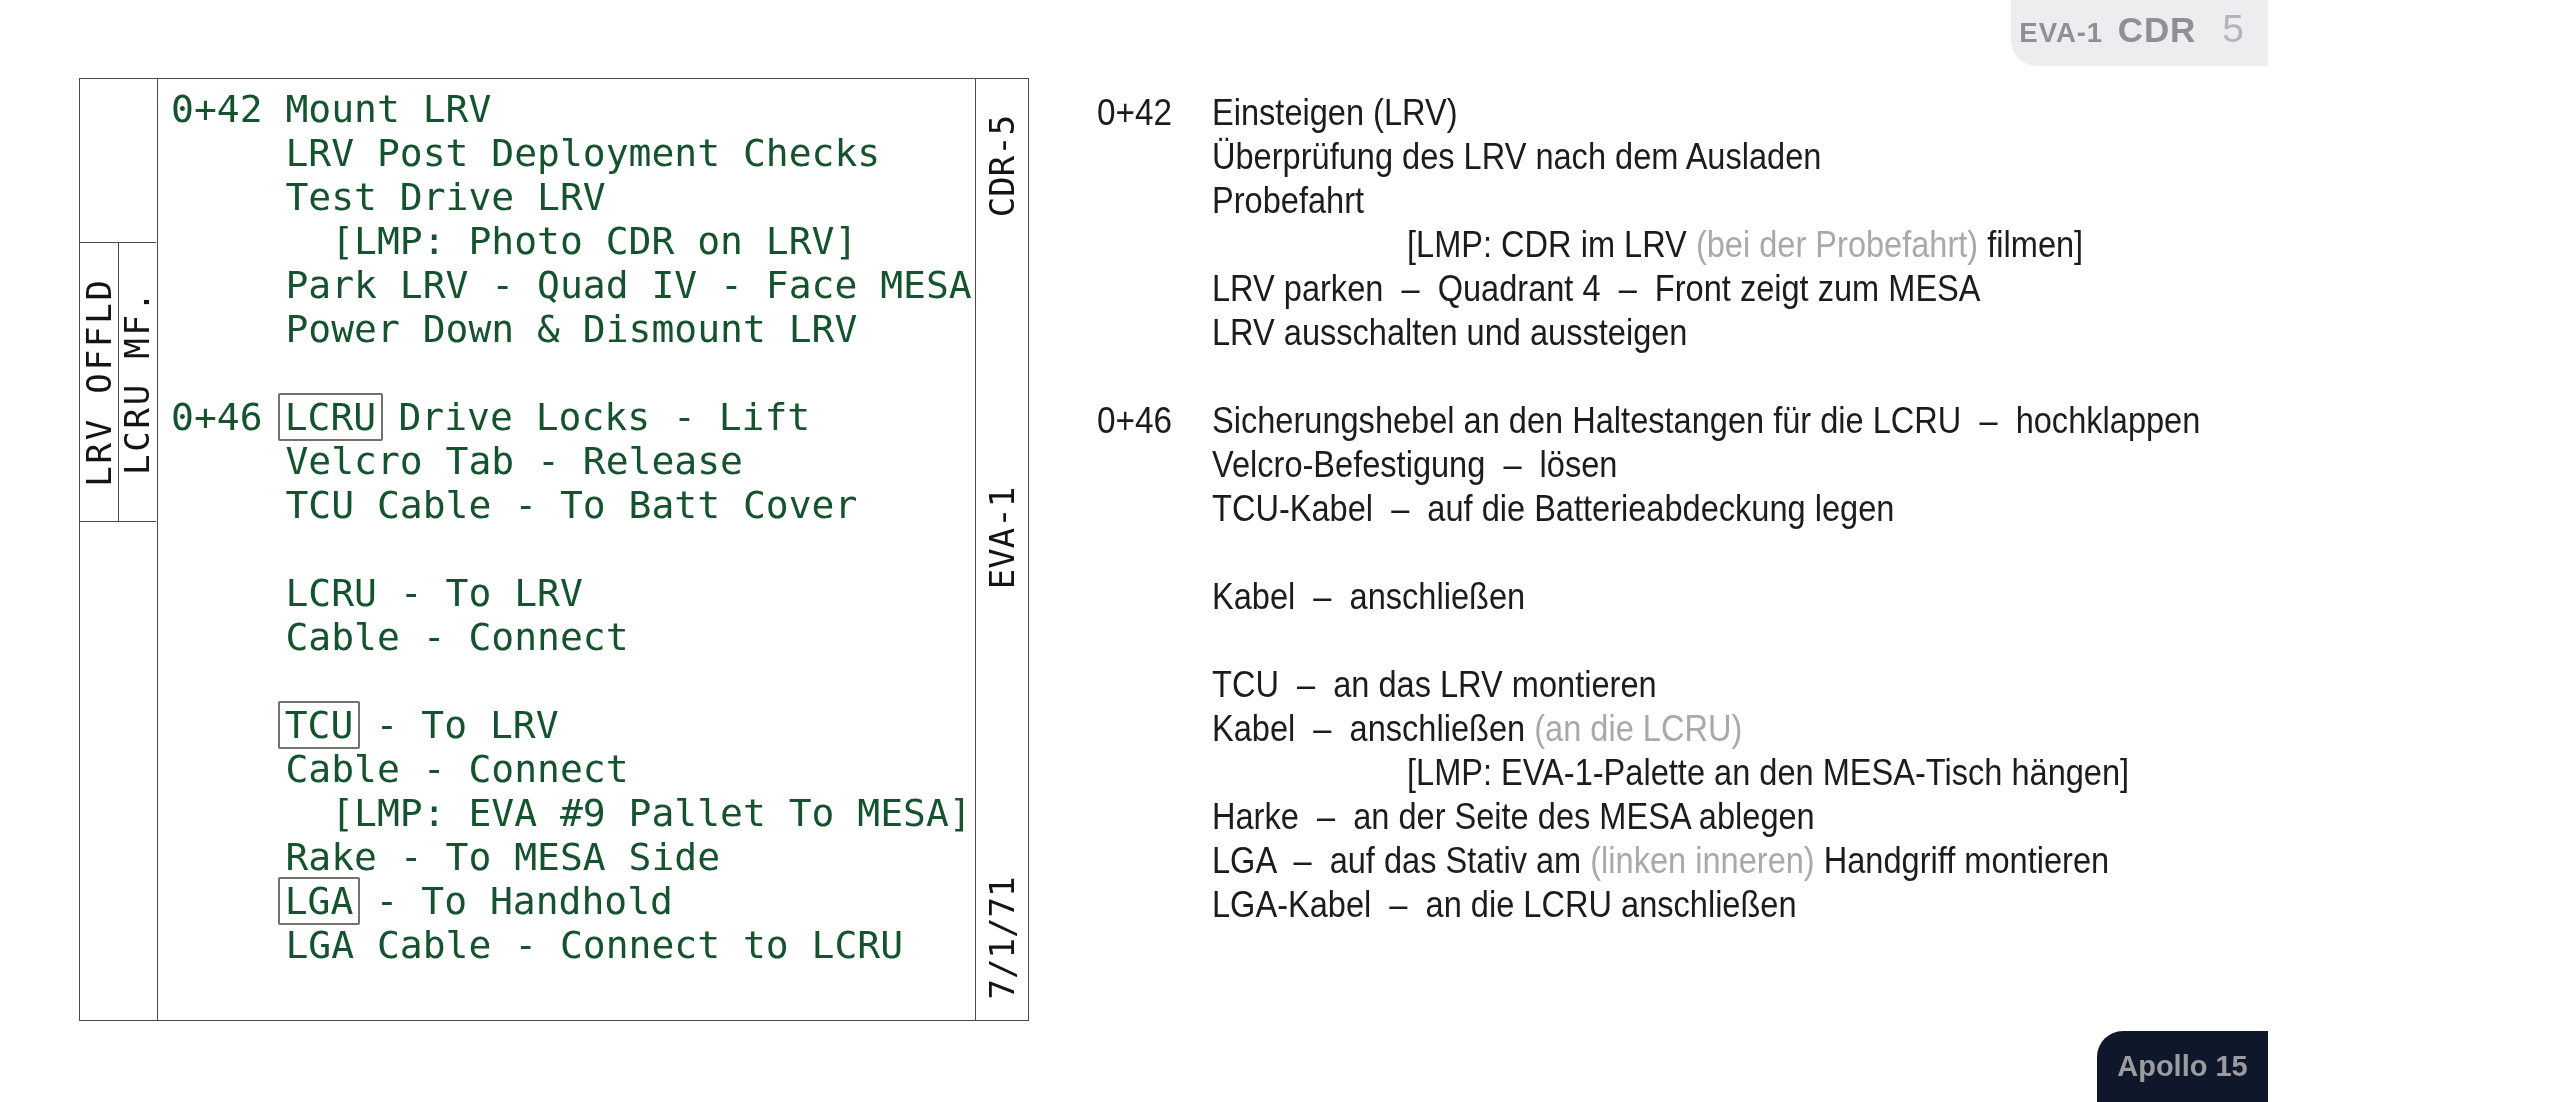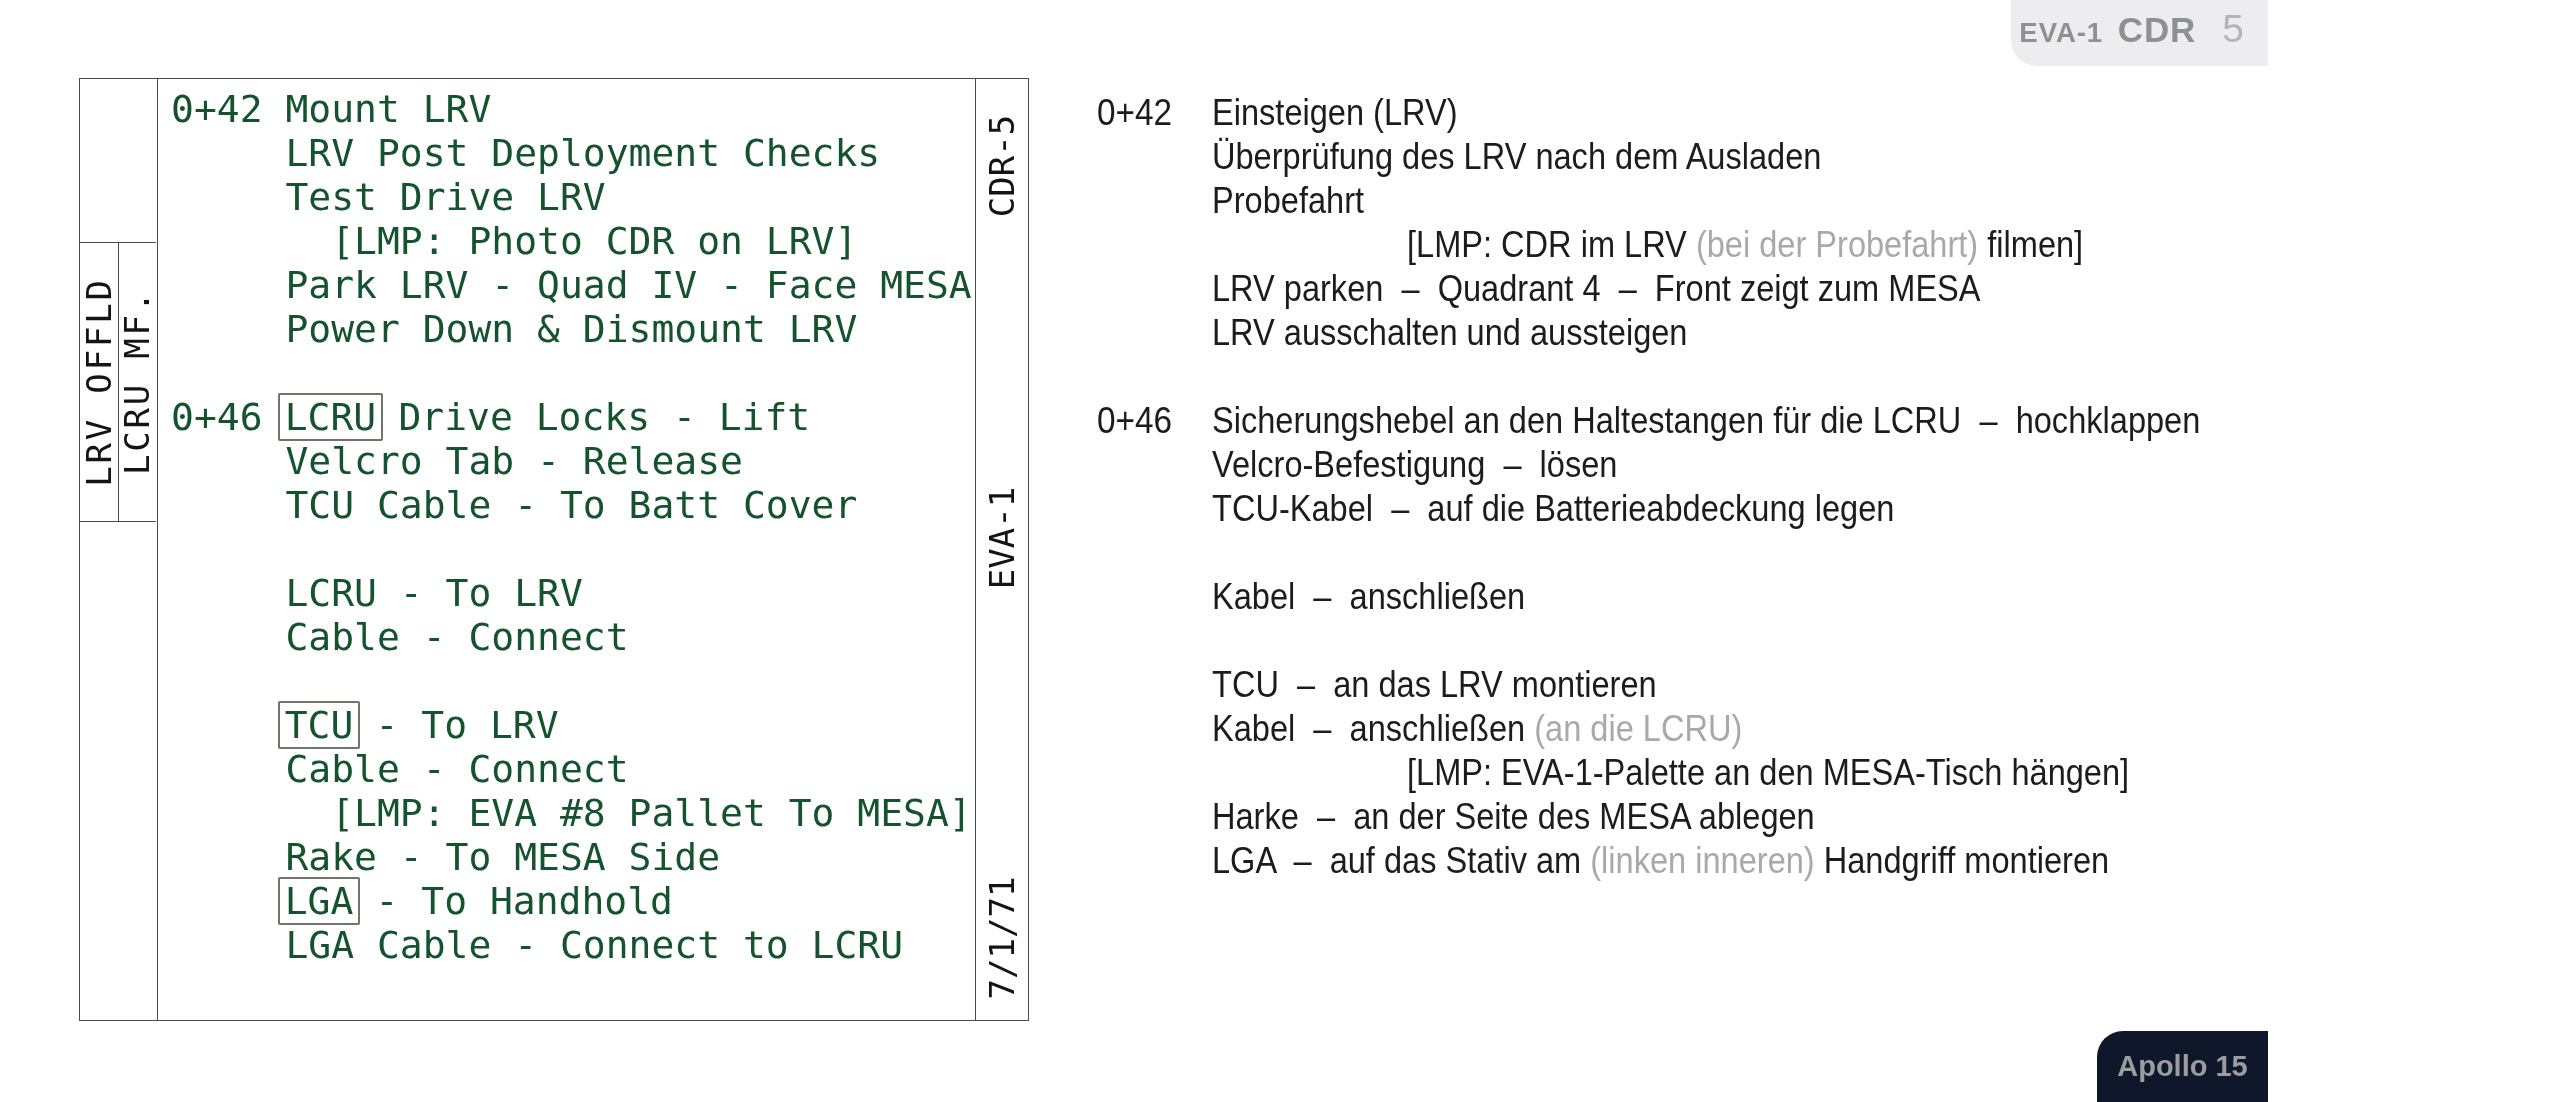--- a/index.html
+++ b/index.html
@@ -79,21 +79,21 @@
         <div class="en-row"></div>
         <div class="en-row"><span>0+46 </span><span class="boxed">LCRU</span><span> Drive Locks - Lift</span></div>
         <div class="en-row"><span>     Velcro Tab - Release</span></div>
         <div class="en-row"><span>     TCU Cable - To Batt Cover</span></div>
         <div class="en-row"></div>
         <div class="en-row"><span>     LCRU - To LRV</span></div>
         <div class="en-row"><span>     Cable - Connect</span></div>
         <div class="en-row"></div>
         <div class="en-row"><span>     </span><span class="boxed">TCU</span><span> - To LRV</span></div>
         <div class="en-row"><span>     Cable - Connect</span></div>
-        <div class="en-row"><span>       [LMP: EVA #8 Pallet To MESA]</span></div>
+        <div class="en-row"><span>       [LMP: EVA #9 Pallet To MESA]</span></div>
         <div class="en-row"><span>     Rake - To MESA Side</span></div>
         <div class="en-row"><span>     </span><span class="boxed">LGA</span><span> - To Handhold</span></div>
         <div class="en-row"><span>     LGA Cable - Connect to LCRU</span></div>
       </div>
 
     <div class="tabstrip" id="tabstrip">
         <span class="tab" style="top: 87px;">CDR-5</span>
         <span class="tab" style="top: 459px;">EVA-1</span>
         <span class="tab" style="top: 859px;">7/1/71</span>
       </div>
@@ -149,20 +149,23 @@
       </div>
       <div class="de-row" style="padding-left: 310px;">
         <div class="de-txt"><span>[LMP: EVA-1-Palette an den MESA-Tisch hängen]</span></div>
       </div>
       <div class="de-row" style="padding-left: 115px;">
         <div class="de-txt"><span>Harke  –  an der Seite des MESA ablegen</span></div>
       </div>
       <div class="de-row" style="padding-left: 115px;">
         <div class="de-txt"><span>LGA  –  auf das Stativ am </span><span class="gray">(linken inneren)</span><span> Handgriff montieren</span></div>
       </div>
+      <div class="de-row" style="padding-left: 115px;">
+        <div class="de-txt"><span>LGA-Kabel  –  an die LCRU anschließen</span></div>
+      </div>
     </div>
 
   <div class="ftr-badge">
     <span class="ftr-txt">Apollo 15</span>
   </div>
 
 </div>
 
 
 </body></html>

